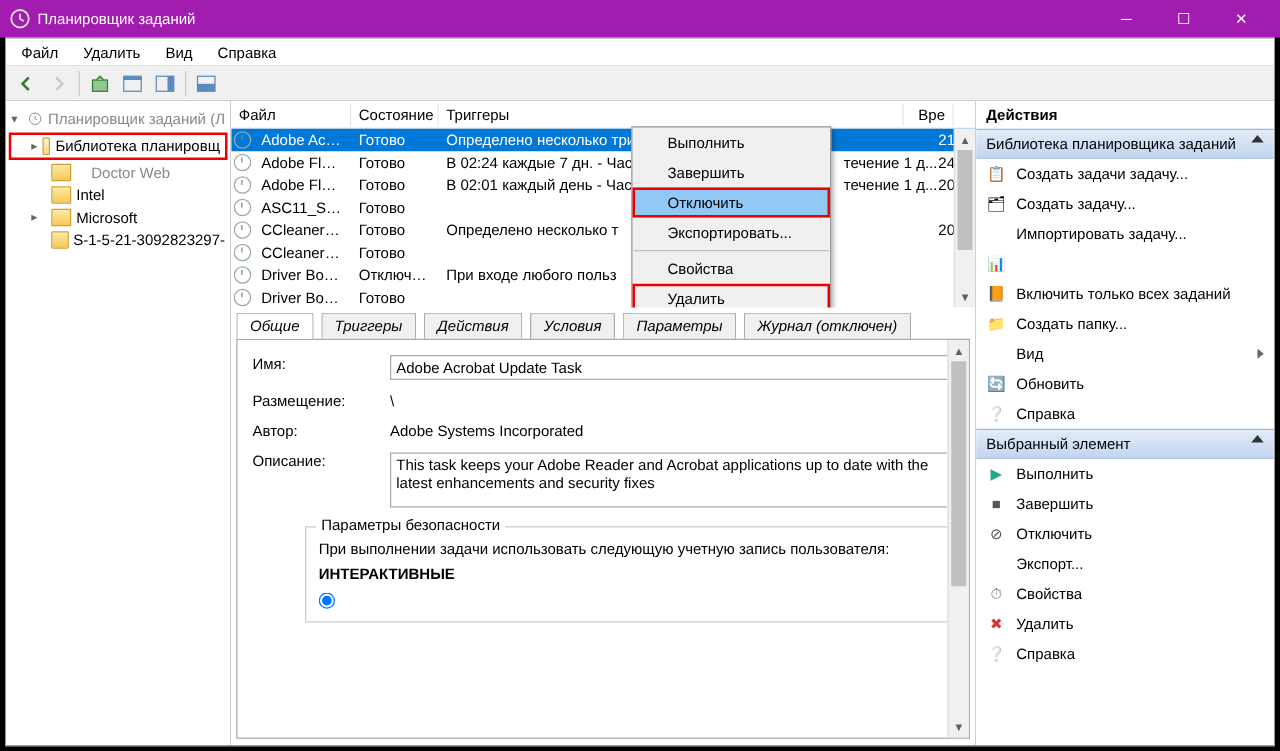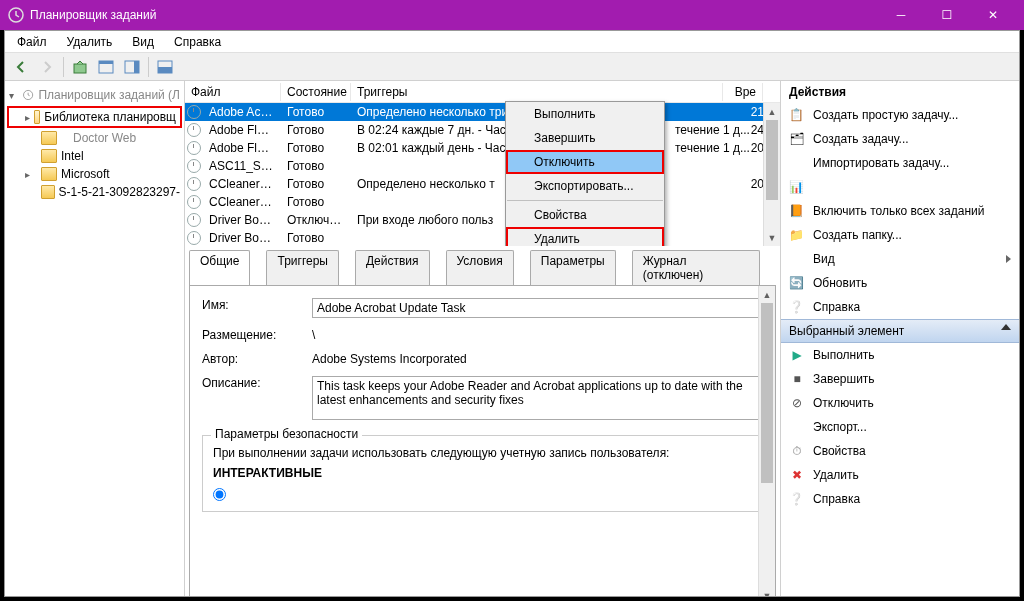--- a/index.html
+++ b/index.html
@@ -35,29 +35,29 @@
 .scrollbar-v { position: absolute; right: 0; top: 22px; bottom: 0; width: 17px; background: #f0f0f0; border-left: 1px solid #ddd; }
 .scroll-thumb { background: #c0c0c0; position: absolute; left: 2px; right: 2px; }
 .scroll-arrow { height: 17px; display: flex; align-items: center; justify-content: center; font-size: 9px; color: #606060; }
 .context-menu { position: absolute; background: #f0f0f0; border: 1px solid #999; box-shadow: 2px 2px 4px rgba(0,0,0,0.3); font-size: 12px; z-index: 100; width: 160px; }
 .ctx-item { padding: 5px 14px 5px 28px; }
 .ctx-item.highlighted { background: #90c8f6; }
 .ctx-item.redbox { border: 2px solid #e00; padding: 3px 12px 3px 26px; }
 .ctx-sep { height: 1px; background: #c0c0c0; margin: 2px 1px; }
 .detail-panel { flex: 1; background: #fff; overflow: hidden; position: relative; }
 .tabs { display: flex; font-size: 12px; background: #fff; padding: 4px 4px 0 4px; }
-.tab { padding: 3px 10px; border: 1px solid #aaa; border-bottom: none; background: #f0f0f0; margin-right: 16px; border-radius: 2px 2px 0 0; }
+.tab { padding: 3px 10px; border: 1px solid #aaa; border-bottom: none; background: #f0f0f0; margin-right: 6px; border-radius: 2px 2px 0 0; font-style: italic; }
 .tab.active { background: #fff; position: relative; z-index: 2; }
 .tab-content { border: 1px solid #aaa; margin: 0 4px 4px 4px; padding: 12px; font-size: 12px; height: calc(100% - 30px); overflow: hidden; position: relative; }
 .field-row { display: flex; margin-bottom: 10px; align-items: flex-start; }
 .field-label { width: 110px; color: #000; }
 .field-value { flex: 1; }
 .field-input { border: 1px solid #aaa; padding: 2px 4px; width: 100%; font-size: 12px; }
 .field-textarea { border: 1px solid #aaa; padding: 2px 4px; width: 100%; height: 44px; font-size: 12px; resize: none; }
-.security-group { border: 1px solid #ccc; padding: 10px; margin-top: 12px; position: relative; }
+.security-group { border: 1px solid #ccc; padding: 10px; margin-top: 12px; position: relative; margin-left: 42px; }
 .group-title { position: absolute; top: -9px; left: 8px; background: #fff; padding: 0 4px; font-size: 12px; }
 .actions-panel { width: 238px; background: #fff; font-size: 12px; }
 .actions-header { background: #fff; padding: 4px 8px; font-weight: bold; }
 .actions-section-title { background: linear-gradient(#e4ecf7, #c0d5ef); padding: 4px 8px; display: flex; justify-content: space-between; border-top: 1px solid #a0b8d8; border-bottom: 1px solid #a0b8d8; }
 .action-item { display: flex; align-items: center; padding: 4px 8px; gap: 8px; }
 .action-icon { width: 16px; height: 16px; flex-shrink: 0; display: flex; align-items: center; justify-content: center; }
 .triangle-up { width: 0; height: 0; border-left: 5px solid transparent; border-right: 5px solid transparent; border-bottom: 6px solid #333; }
 .triangle-right-sm { width: 0; height: 0; border-top: 4px solid transparent; border-bottom: 4px solid transparent; border-left: 5px solid #666; }
 </style>
 </head>
@@ -279,24 +279,28 @@
             <div class="scroll-arrow">▲</div>
             <div class="scroll-thumb" style="top:17px;height:180px;"></div>
             <div class="scroll-arrow" style="position:absolute;bottom:0;width:100%;">▼</div>
           </div>
         </div>
       </div>
     </div>
 
     <div class="actions-panel">
       <div class="actions-header">Действия</div>
+      <div class="actions-section-title">
+        <span>Библиотека планировщика заданий</span>
+        <span class="triangle-up"></span>
+      </div>
       <div id="actions-s1">
           <div class="action-item">
             <span class="action-icon">📋</span>
-            <span>Создать простую задачу...</span>
+            <span>Создать задачи задачу...</span>
           </div>
           <div class="action-item">
             <span class="action-icon">🗂</span>
             <span>Создать задачу...</span>
           </div>
           <div class="action-item">
             <span class="action-icon"></span>
             <span>Импортировать задачу...</span>
           </div>
           <div class="action-item">

